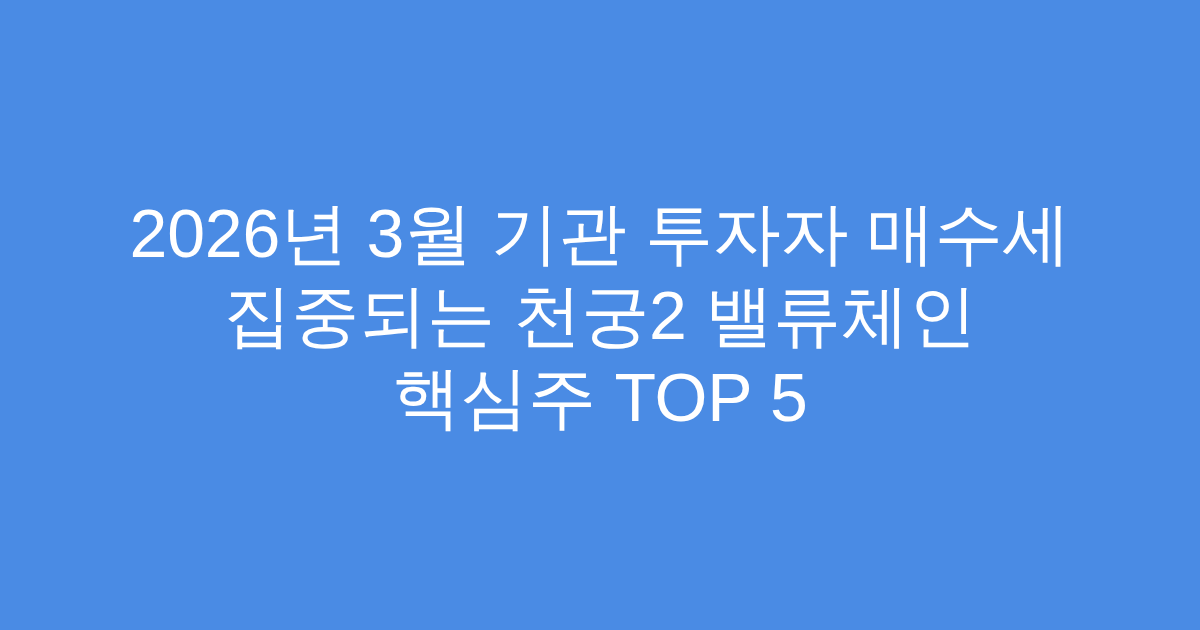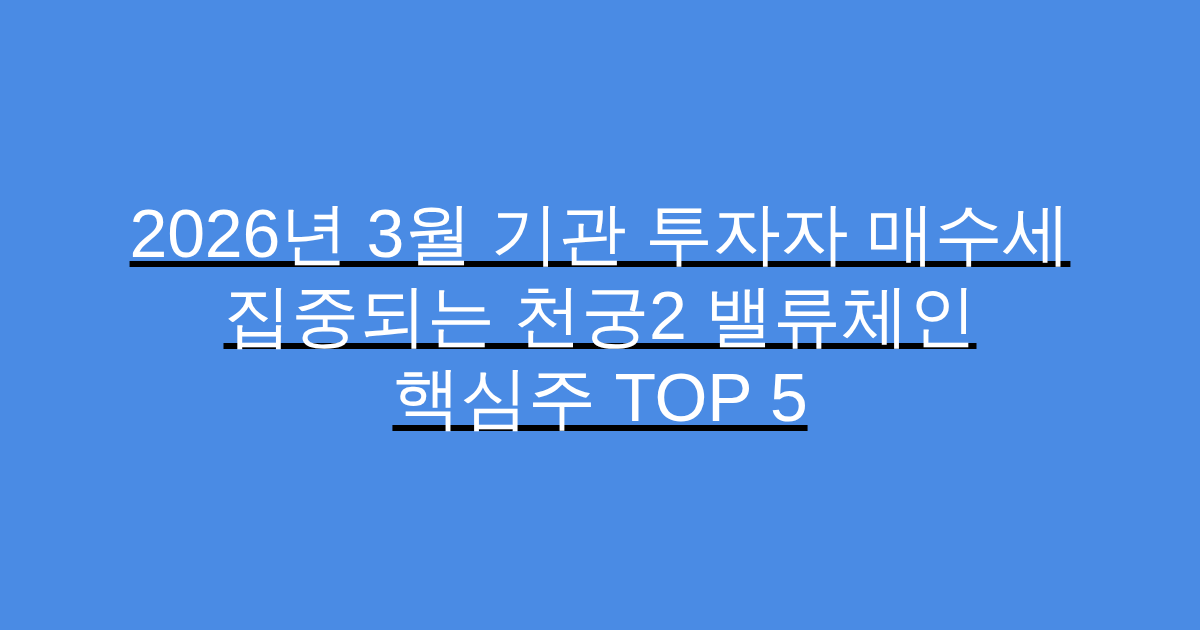--- a/index.html
+++ b/index.html
@@ -24,21 +24,20 @@
     align-items: center;
     justify-content: center;
     overflow: hidden;
   }
 
   .title-block {
     box-sizing: border-box;
     width: 980px;
     padding: 0 10px;
     text-align: center;
-    text-decoration: underline;
   }
 
   .og-title {
     margin: 0;
     color: #ffffff;
     font-family: "Liberation Sans", "DejaVu Sans", sans-serif;
     font-size: 68px;
     font-weight: 400;
     line-height: 82px;
     letter-spacing: -0.2px;

